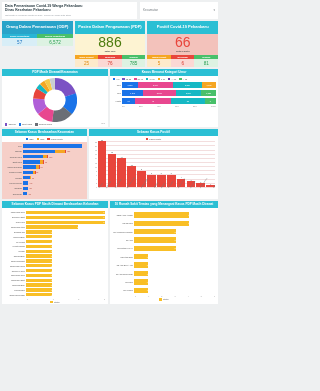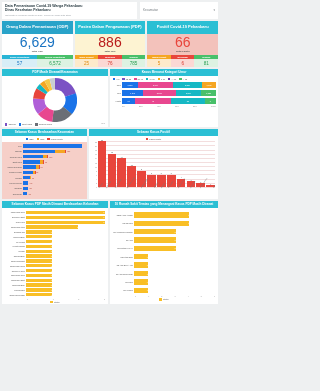--- a/index.html
+++ b/index.html
@@ -37,21 +37,21 @@
   }
   .kpi-body { text-align:center; padding:1px 0 1.5px; }
   .kpi-num { font-size:14px; font-weight:normal; line-height:15px; }
   .kpi-cap { font-size:2.4px; font-weight:bold; color:#555; margin-top:0.5px; }
   .kpi-sub { display:flex; }
   .sub { flex:1; text-align:center; }
   .sub-h { color:#fff; font-size:2.1px; font-weight:bold; padding:1px 0; line-height:2.6px; }
   .sub-v { font-size:4.6px; padding:1.4px 0; line-height:5px; }
 
   .c-odp-head{background:#29a3c9;} .c-odp-body{background:#ffffff;} .c-odp-num{color:#1a73c2;}
-  .c-pdp-head{background:#2bbfd4;} .c-pdp-body{background:#fdf3d2;} .c-pdp-num{color:#b91c1c;}
+  .c-pdp-head{background:#2bbfd4;} .c-pdp-body{background:#fdf3d2;} .c-pdp-num{color:#4d7c0f;}
   .c-pos-head{background:#2bbfd4;} .c-pos-body{background:#f3c2bb;} .c-pos-num{color:#e8453c;}
 
   
   .row { display:flex; gap:2px; margin-top:2px; }
   .panel { background:#fff; display:flex; flex-direction:column; }
   .panel-title {
     background:#2bbfd4; color:#fff; font-weight:bold; font-size:3.1px;
     text-align:center; padding:1.6px 2px; line-height:3.8px;
   }
   .panel-body { flex:1; position:relative; }
@@ -120,24 +120,20 @@
     <div class="filter-box">
       <span class="filter-label">Kecamatan</span>
       <span class="caret">▾</span>
     </div>
   </div>
 
   <div class="kpis">
 
     <div class="kpi">
       <div class="kpi-head c-odp-head">Orang Dalam Pemantauan (ODP)</div>
-      <div class="kpi-body c-odp-body">
-        <div class="kpi-num c-odp-num">6,629</div>
-        <div class="kpi-cap">Total ODP</div>
-      </div>
       <div class="kpi-sub">
         <div class="sub">
           <div class="sub-h" style="background:#29b5d6">Dalam Pemantauan</div>
           <div class="sub-v" style="background:#d8eef7;color:#1a73c2">57</div>
         </div>
         <div class="sub">
           <div class="sub-h" style="background:#49c06a">Selesai Pemantauan</div>
           <div class="sub-v" style="background:#ddf2e2;color:#2a9e53">6,572</div>
         </div>
       </div>

